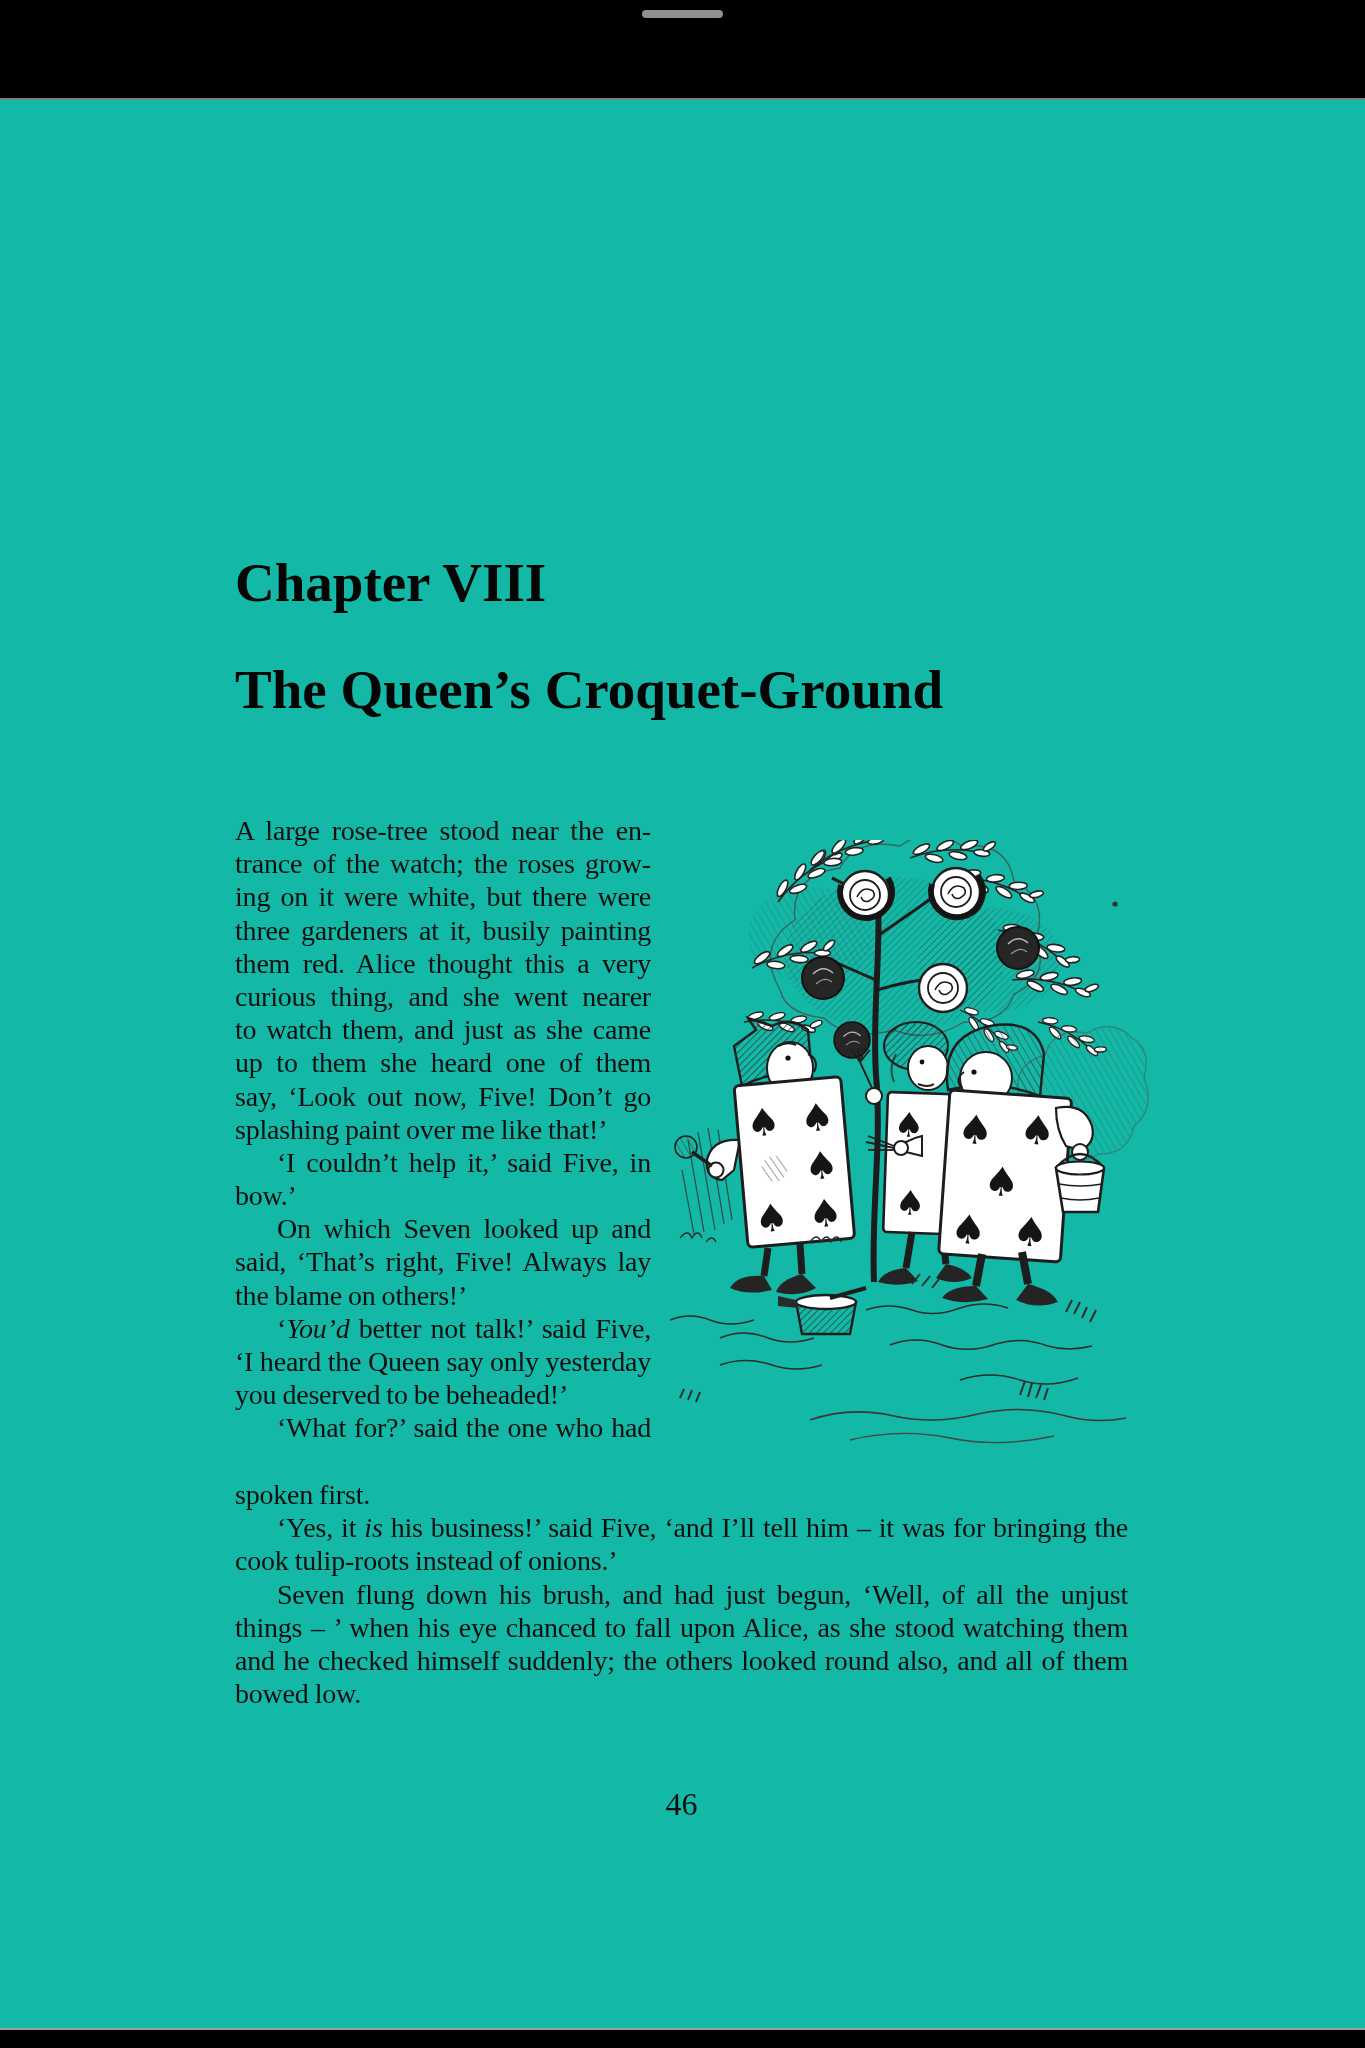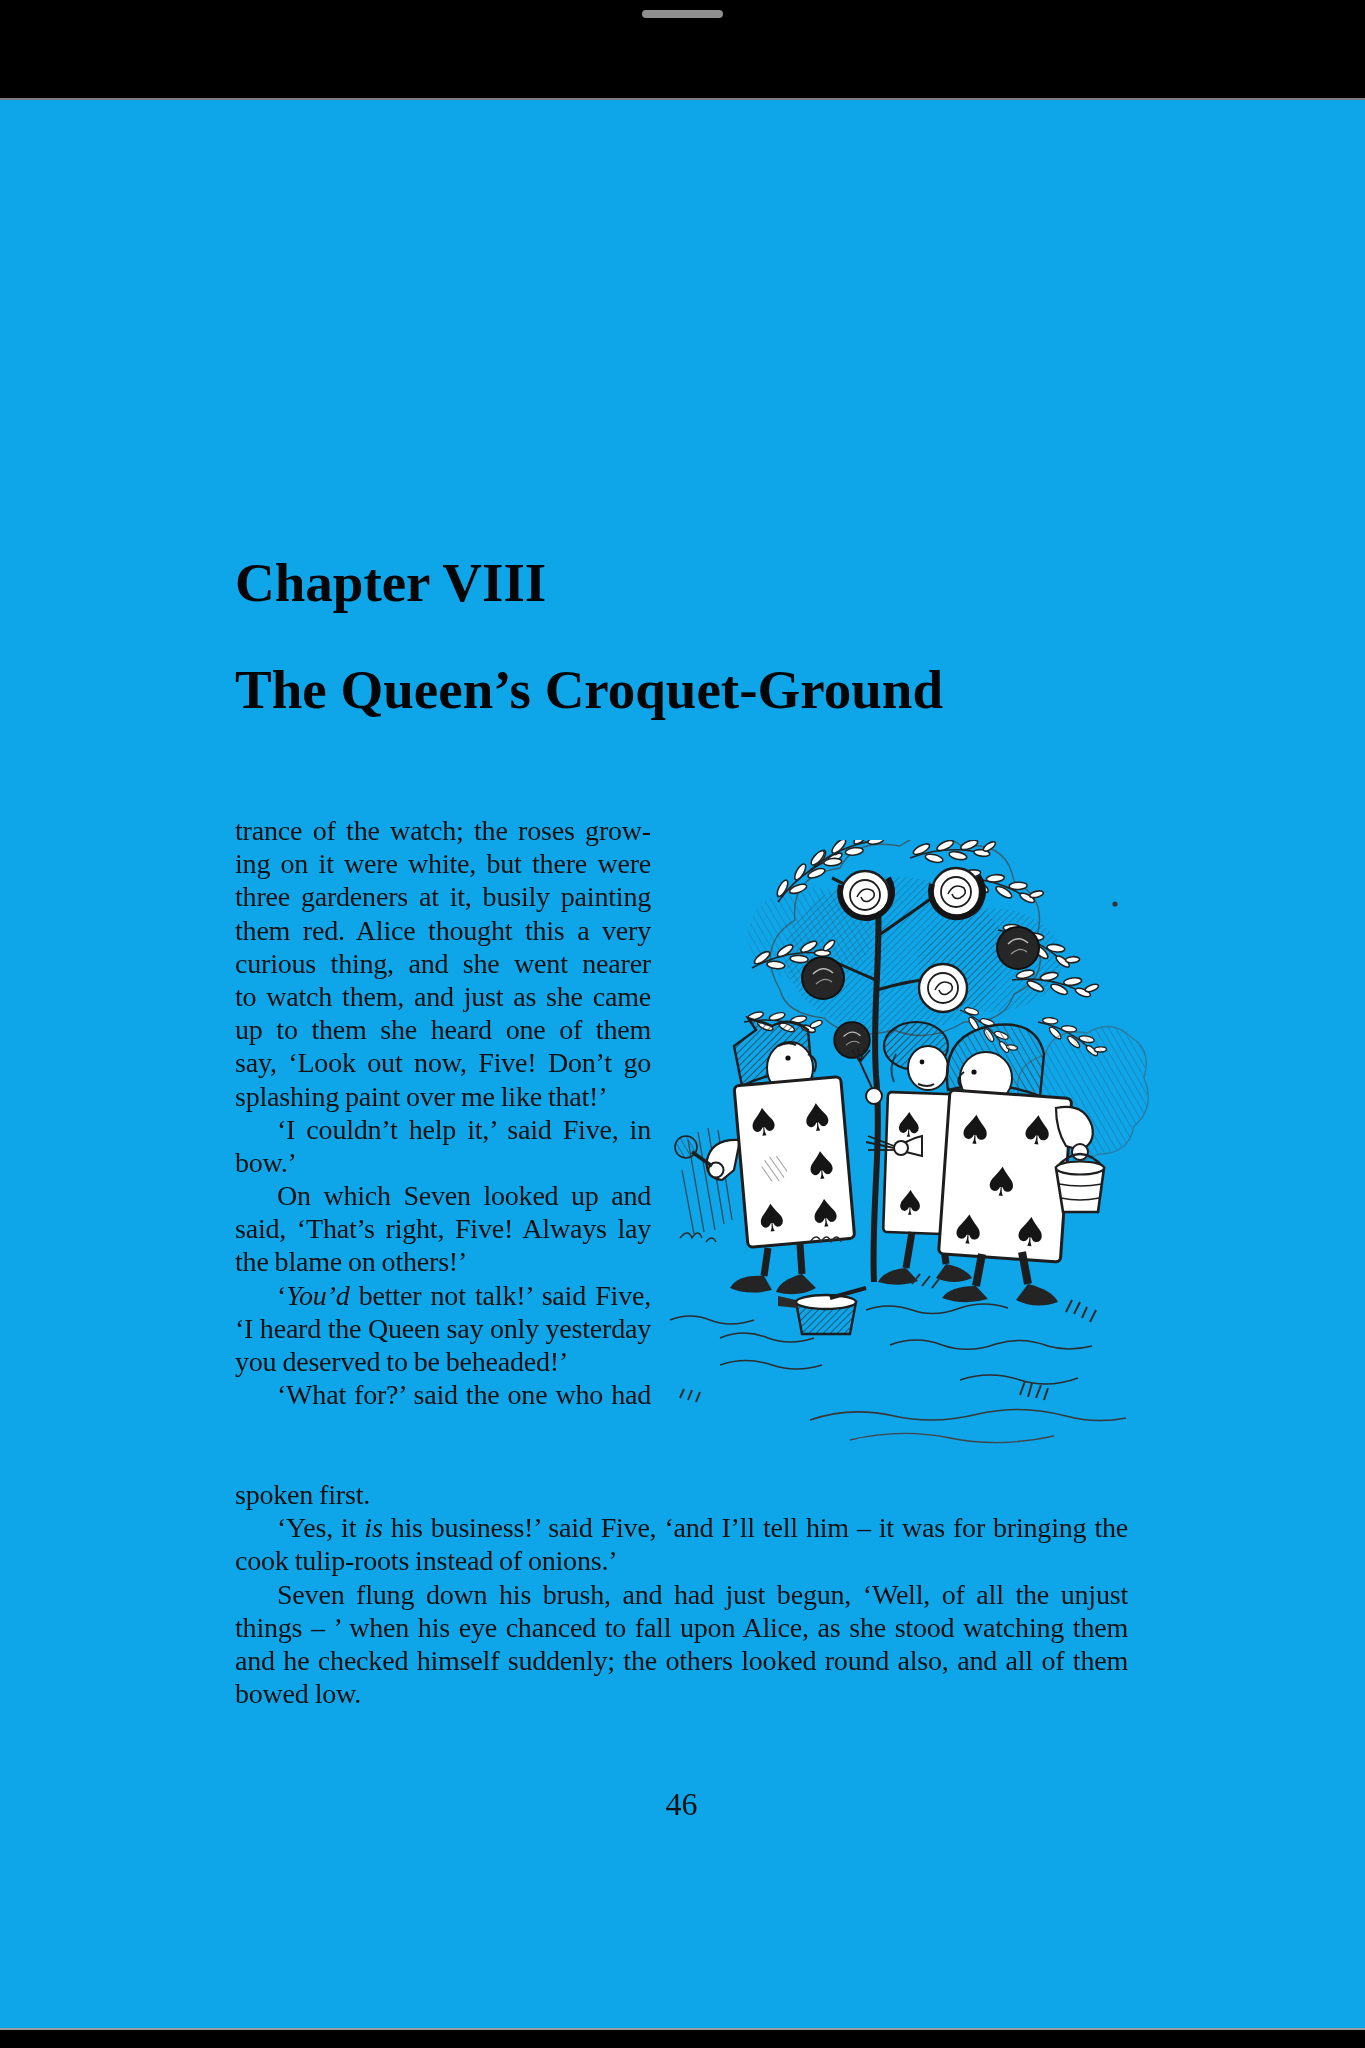--- a/index.html
+++ b/index.html
@@ -1,18 +1,18 @@
 <!DOCTYPE html>
 <html><head>
 <meta charset="utf-8">
 <style>
   html,body { margin:0; padding:0; background:#222; }
   .screen {
     position:relative; width:1365px; height:2048px;
-    background:#0ea5e9; overflow:hidden;
+    background:#14b8a6; overflow:hidden;
     font-family:"Liberation Serif","DejaVu Serif",serif;
     color:#101010;
   }
   
   .topbar {
     position:absolute; left:0; top:0; width:1365px; height:98px;
     background:#000; border-bottom:2px solid #7d7d7d; box-sizing:content-box;
   }
   .drag-handle {
     position:absolute; left:642px; top:10px; width:81px; height:8px;
@@ -57,20 +57,21 @@
   <div class="topbar">
     <div class="drag-handle"></div>
   </div>
 
   <div>
 
     <h1 class="h1">Chapter VIII</h1>
     <h2 class="h2">The Queen’s Croquet-Ground</h2>
 
     <div class="col" id="narrow-col">
+        <div class="ln j">A large rose-tree stood near the en-</div>
         <div class="ln j">trance of the watch; the roses grow-</div>
         <div class="ln j">ing on it were white, but there were</div>
         <div class="ln j">three gardeners at it, busily painting</div>
         <div class="ln j">them red.  Alice thought this a very</div>
         <div class="ln j">curious thing, and she went nearer</div>
         <div class="ln j">to watch them, and just as she came</div>
         <div class="ln j">up to them she heard one of them</div>
         <div class="ln j">say, ‘Look out now, Five!  Don’t go</div>
         <div class="ln l">splashing paint over me like that!’</div>
         <div class="ln j in">‘I couldn’t help it,’ said Five, in</div>

